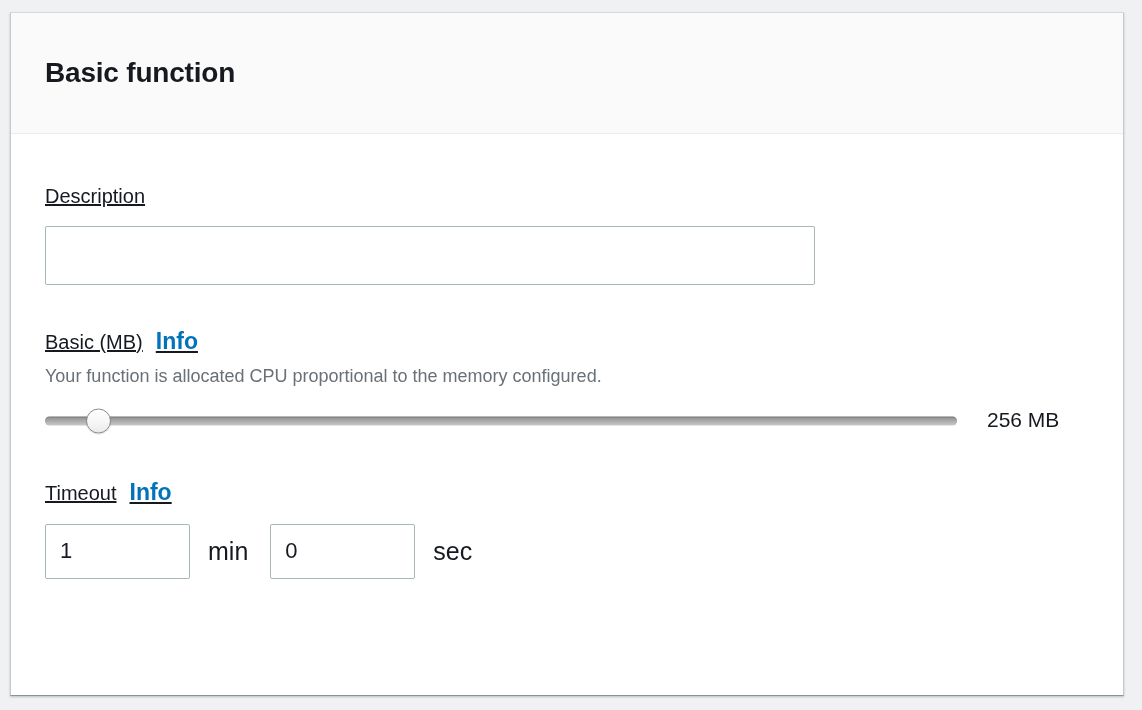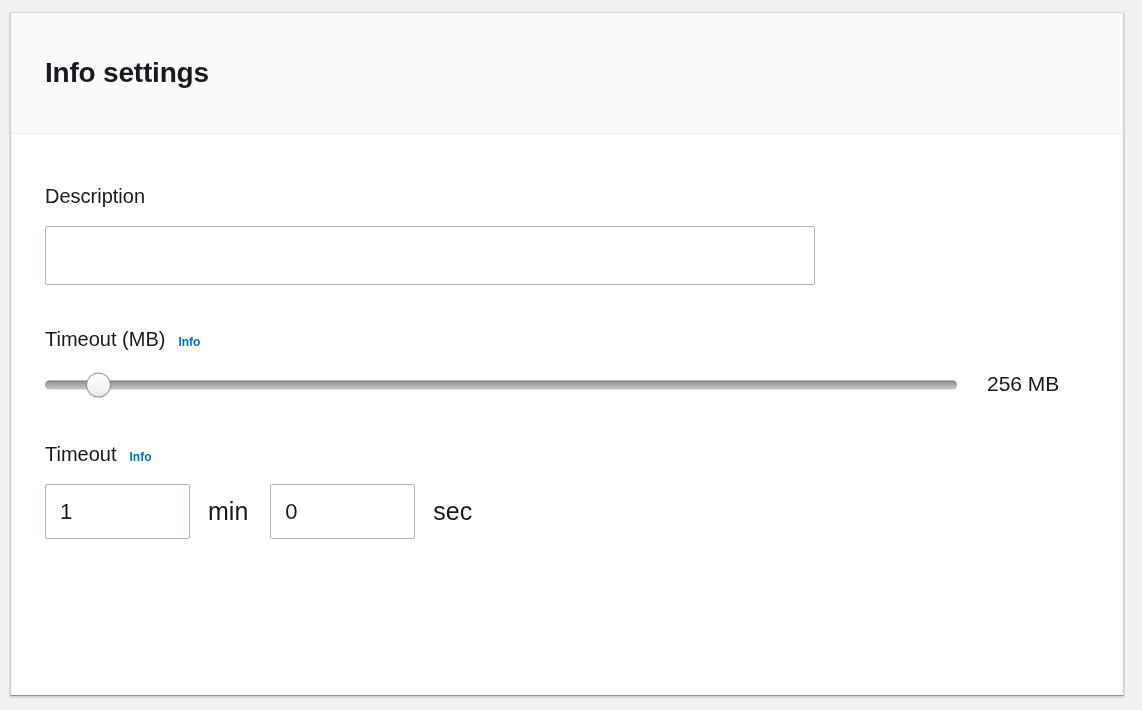--- a/index.html
+++ b/index.html
@@ -57,24 +57,25 @@
     margin-bottom: 0;
   }
 
   .field-label {
     font-size: 20px;
     color: #16191f;
     line-height: 1.25;
     display: flex;
     align-items: baseline;
     gap: 13px;
+    text-decoration: underline;
   }
 
   .info-link {
-    font-size: 12px;
+    font-size: 23px;
     font-weight: bold;
     color: #0073bb;
     cursor: pointer;
     text-decoration: none;
   }
 
   .field-description {
     font-size: 18px;
     color: #687078;
     line-height: 1.3;
@@ -177,37 +178,38 @@
     margin: 0 22px 0 18px;
   }
   .unit-label.last { margin-right: 16px; }
 </style>
 </head>
 <body>
 
 <div class="panel">
 
   <div class="panel-header">
-    <div class="panel-title">Info settings</div>
+    <div class="panel-title">Basic function</div>
   </div>
 
   <div class="panel-body">
 
     <div class="field-group">
       <div class="field-label">
         <span>Description</span>
       </div>
       <input class="text-input" type="text" value="" style="">
     </div>
 
     <div class="field-group memory-block">
       <div class="field-label">
-        <span>Timeout (MB)</span>
+        <span>Basic (MB)</span>
         <a class="info-link">Info</a>
       </div>
+      <div class="field-description">Your function is allocated CPU proportional to the memory configured.</div>
 
       <div class="slider-row">
         <div class="slider-wrap">
           <div class="slider-track"></div>
           <div class="slider-thumb" id="slider-thumb" style="left: 5.8%;"></div>
         </div>
         <div class="slider-value">256 MB</div>
       </div>
     </div>
 

